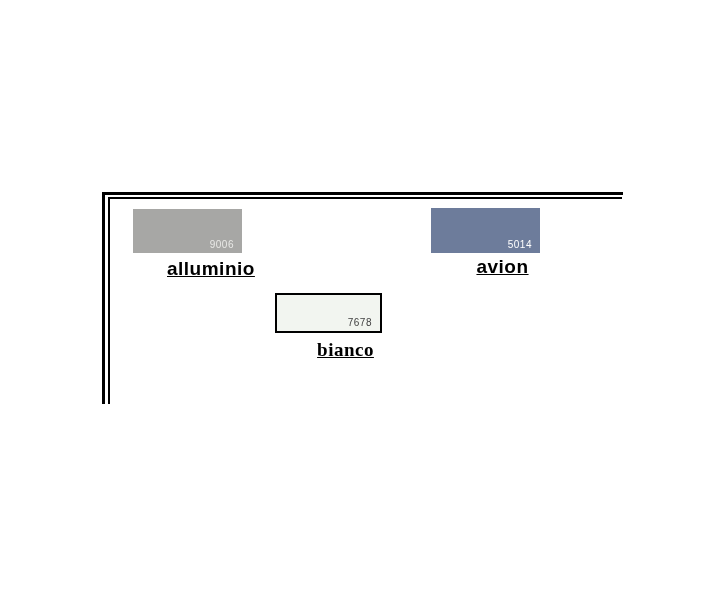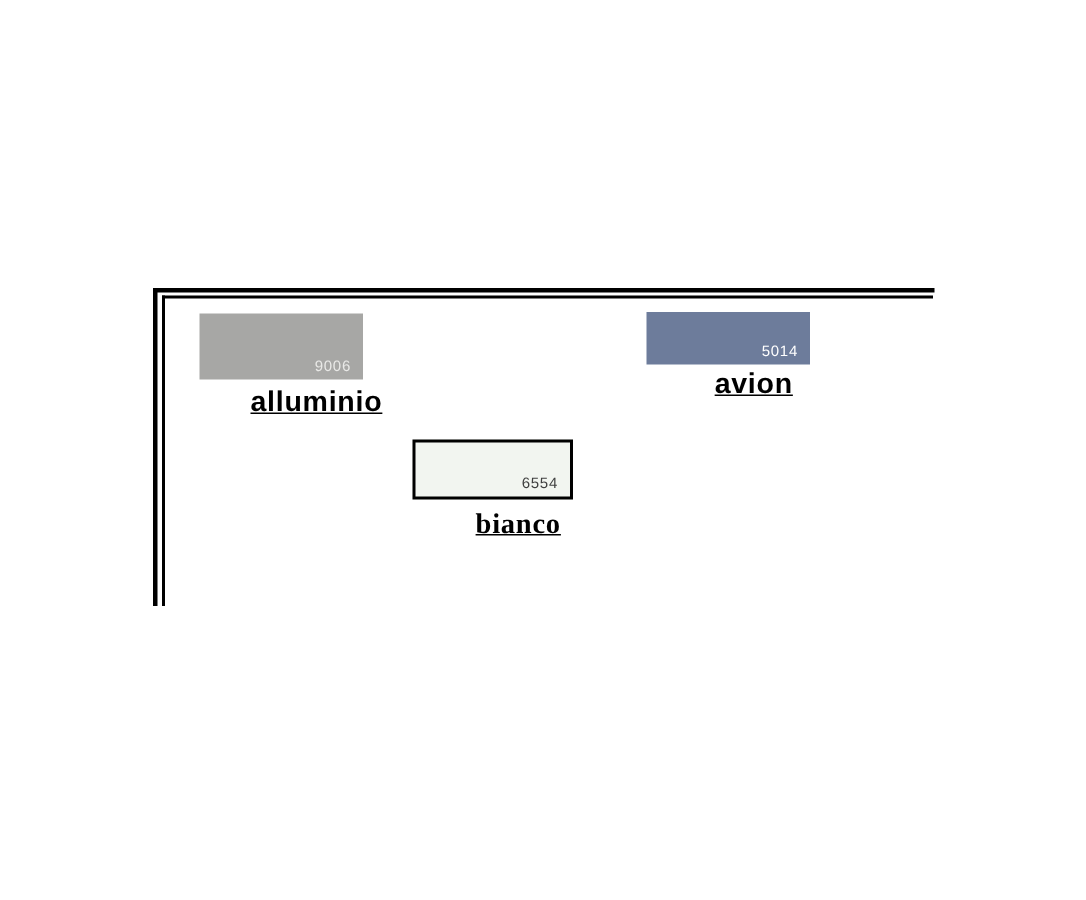--- a/index.html
+++ b/index.html
@@ -37,21 +37,21 @@
   .g-alluminio { left: 133px; top: 209px; width: 109px; }
   .g-avion     { left: 431px; top: 208px; width: 109px; }
   .g-bianco    { left: 275px; top: 293px; width: 107px; }
 
   .swatch {
     position: relative;
     width: 100%;
     height: 44px;
     cursor: pointer;
   }
-  .g-avion .swatch  { height: 35px; text-align: right; }
+  .g-avion .swatch  { height: 45px; text-align: right; }
   .g-bianco .swatch {
     height: 40px;
     border: 2px solid #000;
     box-sizing: border-box;
   }
 
   .code {
     position: absolute;
     right: 8px;
     bottom: 3px;
@@ -91,18 +91,18 @@
 
   <div class="swatch-group g-avion">
     <div class="swatch" style="background: rgb(109, 124, 155);">
       <span class="code" style="color: rgb(255, 255, 255);">5014</span>
     </div>
     <a class="label">avion</a>
   </div>
 
   <div class="swatch-group g-bianco">
     <div class="swatch" style="background: rgb(242, 245, 240); border-color: rgb(0, 0, 0);">
-      <span class="code" style="color: rgb(63, 63, 63);">6554</span>
+      <span class="code" style="color: rgb(63, 63, 63);">7678</span>
     </div>
     <a class="label">bianco</a>
   </div>
 
 </div>
 
 </body></html>

